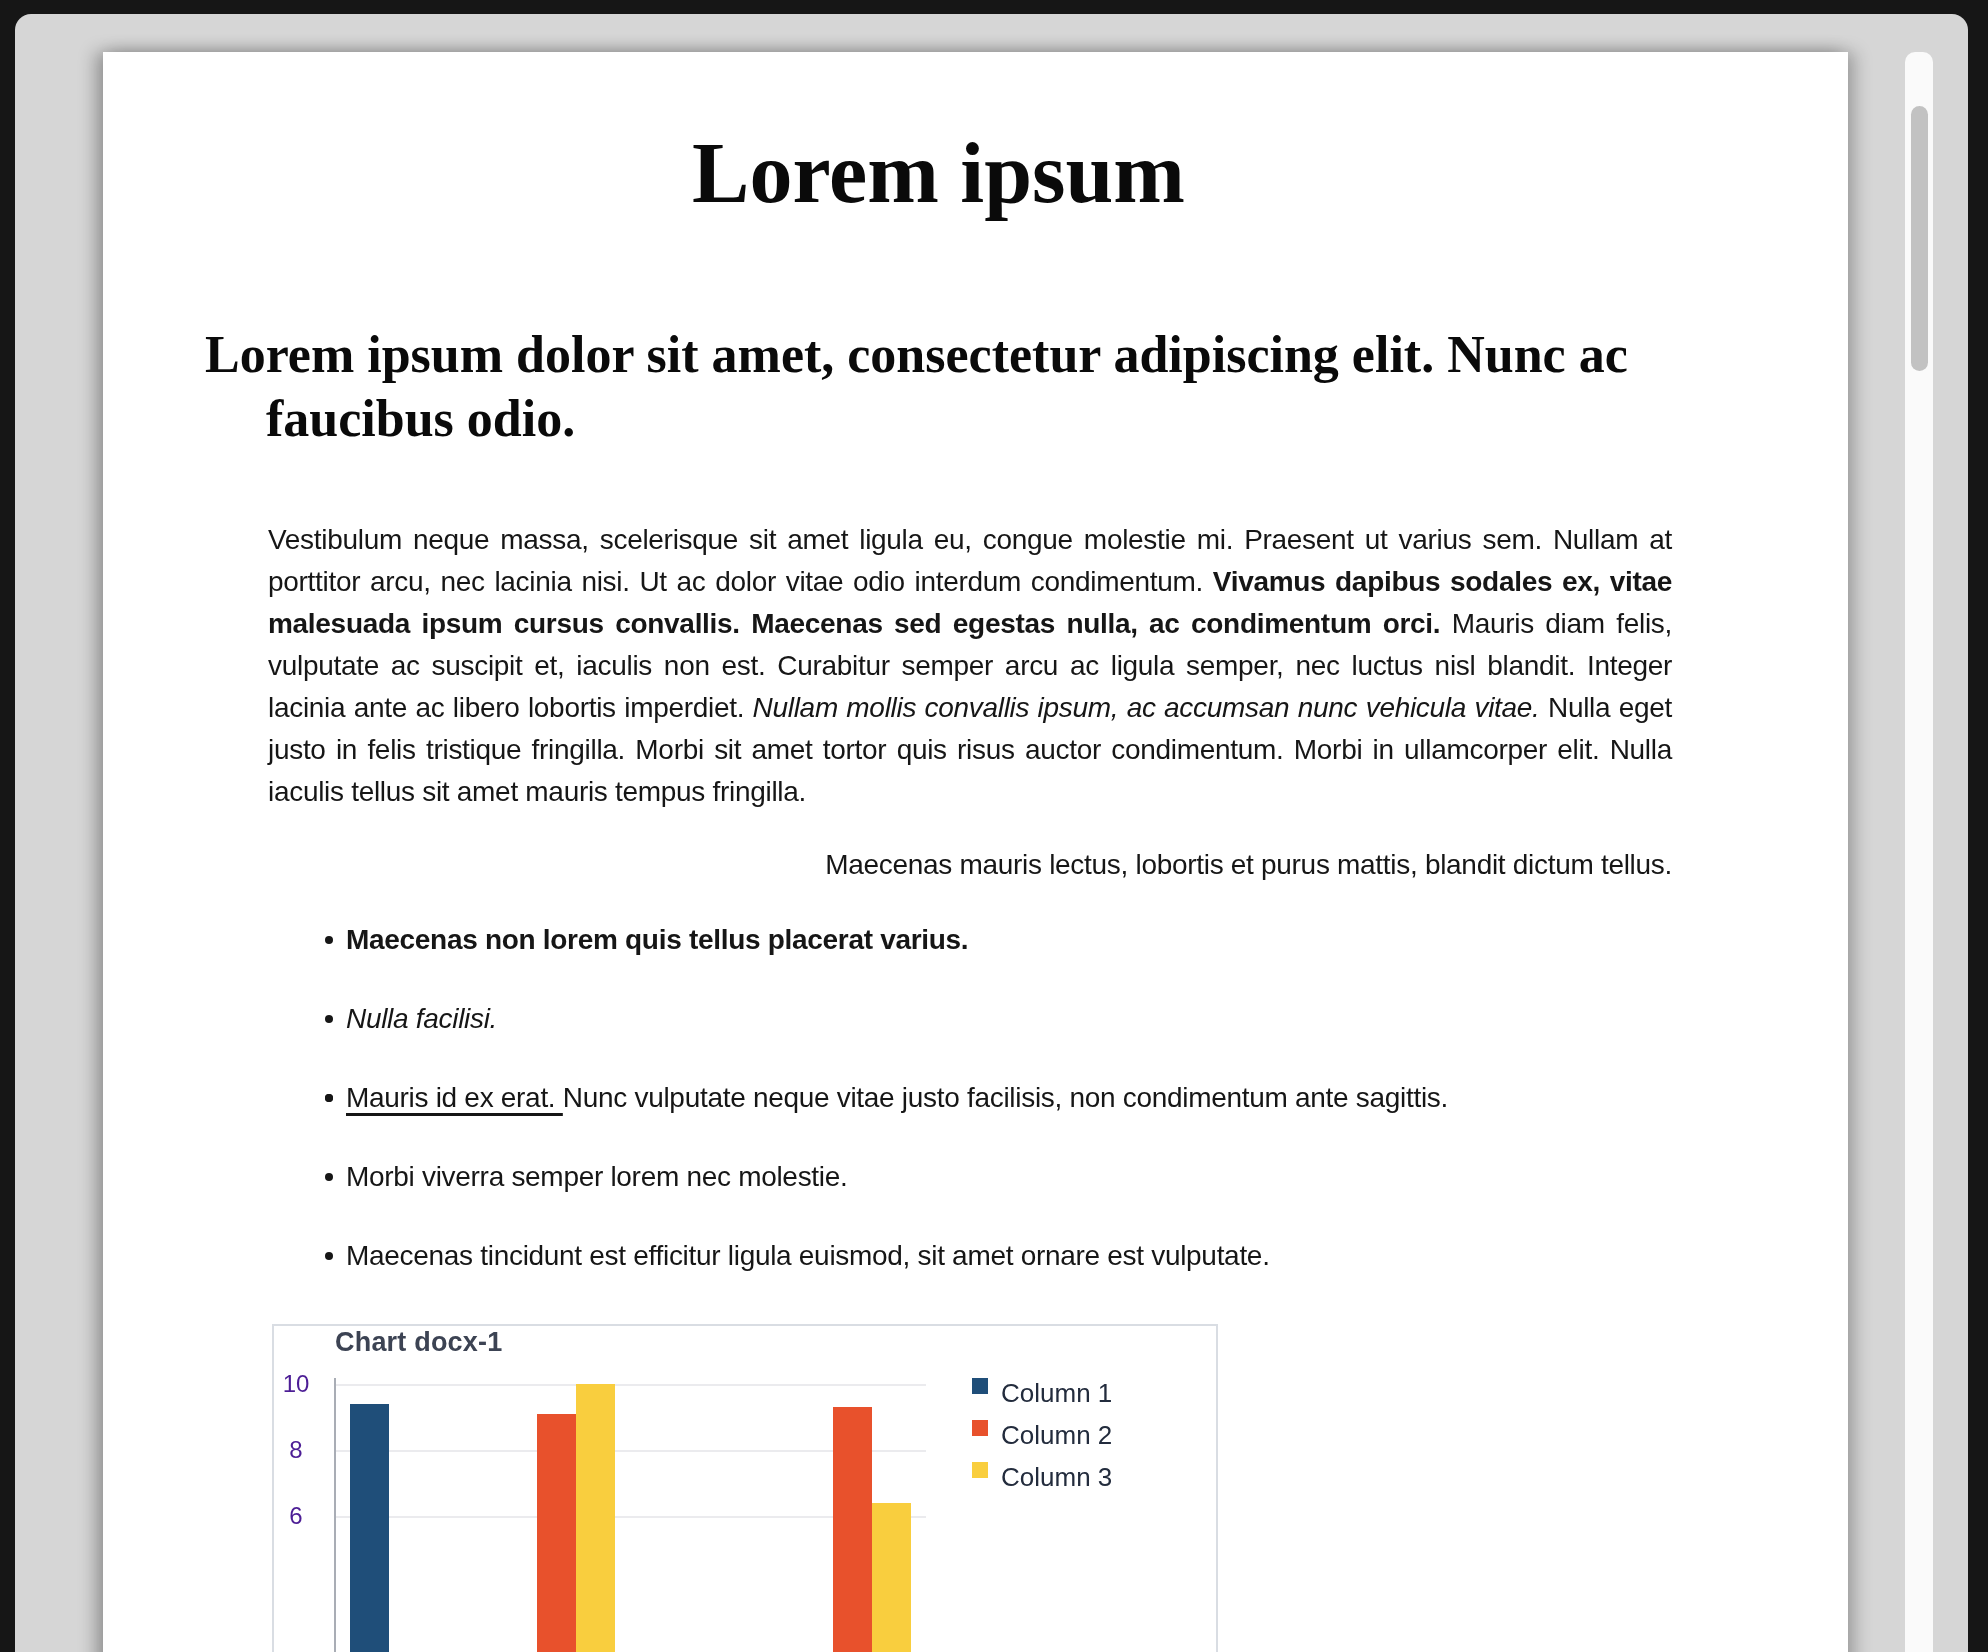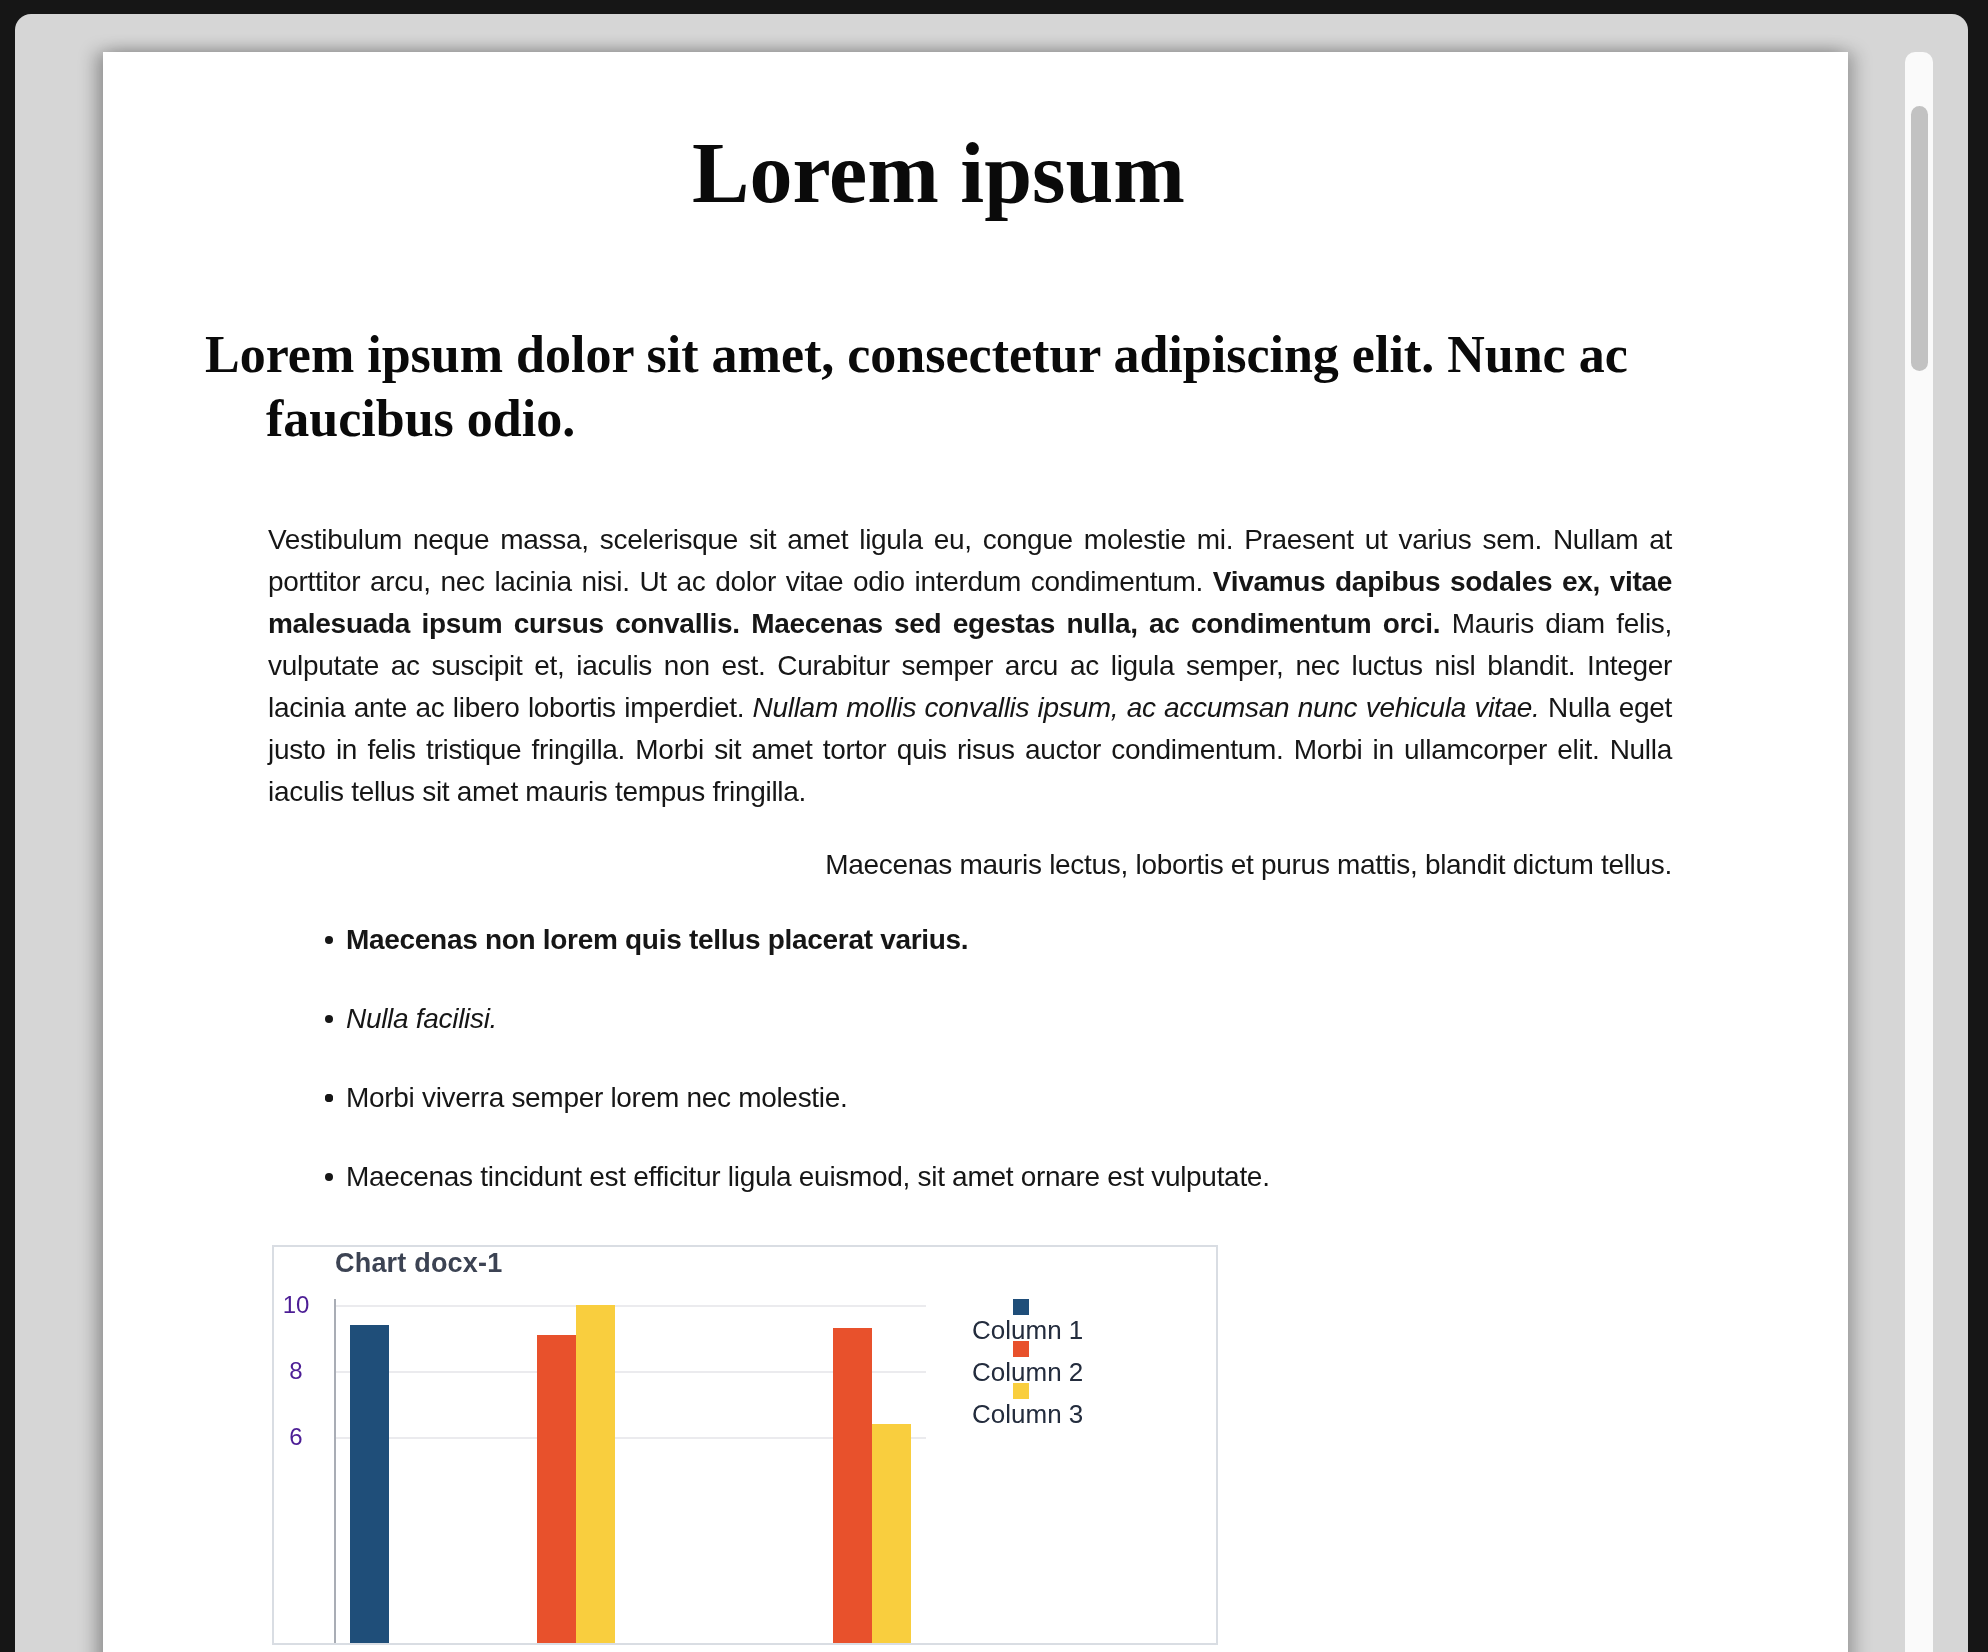--- a/index.html
+++ b/index.html
@@ -59,21 +59,21 @@
     font-size:27px;font-weight:700;color:#3c4353;letter-spacing:0.2px;
   }
   .gridline{position:absolute;height:2px;background:#ebebee;}
   .y-axis-line{position:absolute;width:2px;background:#a9adb5;}
   .y-tick{
     position:absolute;width:44px;text-align:center;
     font-size:24px;color:#4c1d95;
   }
   .bar{position:absolute;}
   .legend{position:absolute;display:flex;flex-direction:column;}
-  .legend-row{display:flex;align-items:center;height:42px;flex-direction:column;}
+  .legend-row{display:flex;align-items:flex-start;height:42px;}
   .legend-swatch{width:16px;height:16px;margin-right:13px;flex:0 0 auto;}
   .legend-label{font-size:26px;color:#232c3d;}
   
   .scroll-track{
     position:absolute;left:1890px;top:38px;width:28px;height:1662px;
     background:#fafafa;border-radius:10px 10px 0 0;
   }
   .scroll-thumb{
     position:absolute;left:6px;top:54px;width:17px;height:265px;
     background:#c2c2c2;border-radius:9px;
@@ -91,20 +91,21 @@
     <h2 class="doc-heading">Lorem ipsum dolor sit amet, consectetur adipiscing elit. Nunc ac faucibus odio.</h2>
 
     <p class="body-p p1"><span class="seg-n">Vestibulum neque massa, scelerisque sit amet ligula eu, congue molestie mi. Praesent ut varius sem. Nullam at porttitor arcu, nec lacinia nisi. Ut ac dolor vitae odio interdum condimentum. </span><span class="seg-b">Vivamus dapibus sodales ex, vitae malesuada ipsum cursus convallis. Maecenas sed egestas nulla, ac condimentum orci.</span><span class="seg-n"> Mauris diam felis, vulputate ac suscipit et, iaculis non est. Curabitur semper arcu ac ligula semper, nec luctus nisl blandit. Integer lacinia ante ac libero lobortis imperdiet. </span><span class="seg-i">Nullam mollis convallis ipsum, ac accumsan nunc vehicula vitae.</span><span class="seg-n"> Nulla eget justo in felis tristique fringilla. Morbi sit amet tortor quis risus auctor condimentum. Morbi in ullamcorper elit. Nulla iaculis tellus sit amet mauris tempus fringilla.</span></p>
 
     <p class="body-p p2"><span class="seg-n">Maecenas mauris lectus, lobortis et purus mattis, blandit dictum tellus.</span></p>
 
     <ul class="bullets" id="bullet-list">
         <li><span class="dot"></span><span class="seg-b">Maecenas non lorem quis tellus placerat varius.</span></li>
         <li><span class="dot"></span><span class="seg-i">Nulla facilisi.</span></li>
         <li><span class="dot"></span></li>
+        <li><span class="dot"></span><span class="seg-u">Mauris id ex erat. </span><span class="seg-n">Nunc vulputate neque vitae justo facilisis, non condimentum ante sagittis.</span></li>
         <li><span class="dot"></span><span class="seg-n">Morbi viverra semper lorem nec molestie.</span></li>
         <li><span class="dot"></span><span class="seg-n">Maecenas tincidunt est efficitur ligula euismod, sit amet ornare est vulputate.</span></li>
       </ul>
 
     <div class="chart" id="chart">
       <div class="chart-title">Chart docx-1</div>
       <div id="plot">
           <div class="gridline" style="left: 60px; width: 592px; top: 58px;"></div>
           <div class="y-tick" style="left: 0px; top: 44px;">10</div>
           <div class="gridline" style="left: 60px; width: 592px; top: 124px;"></div>

